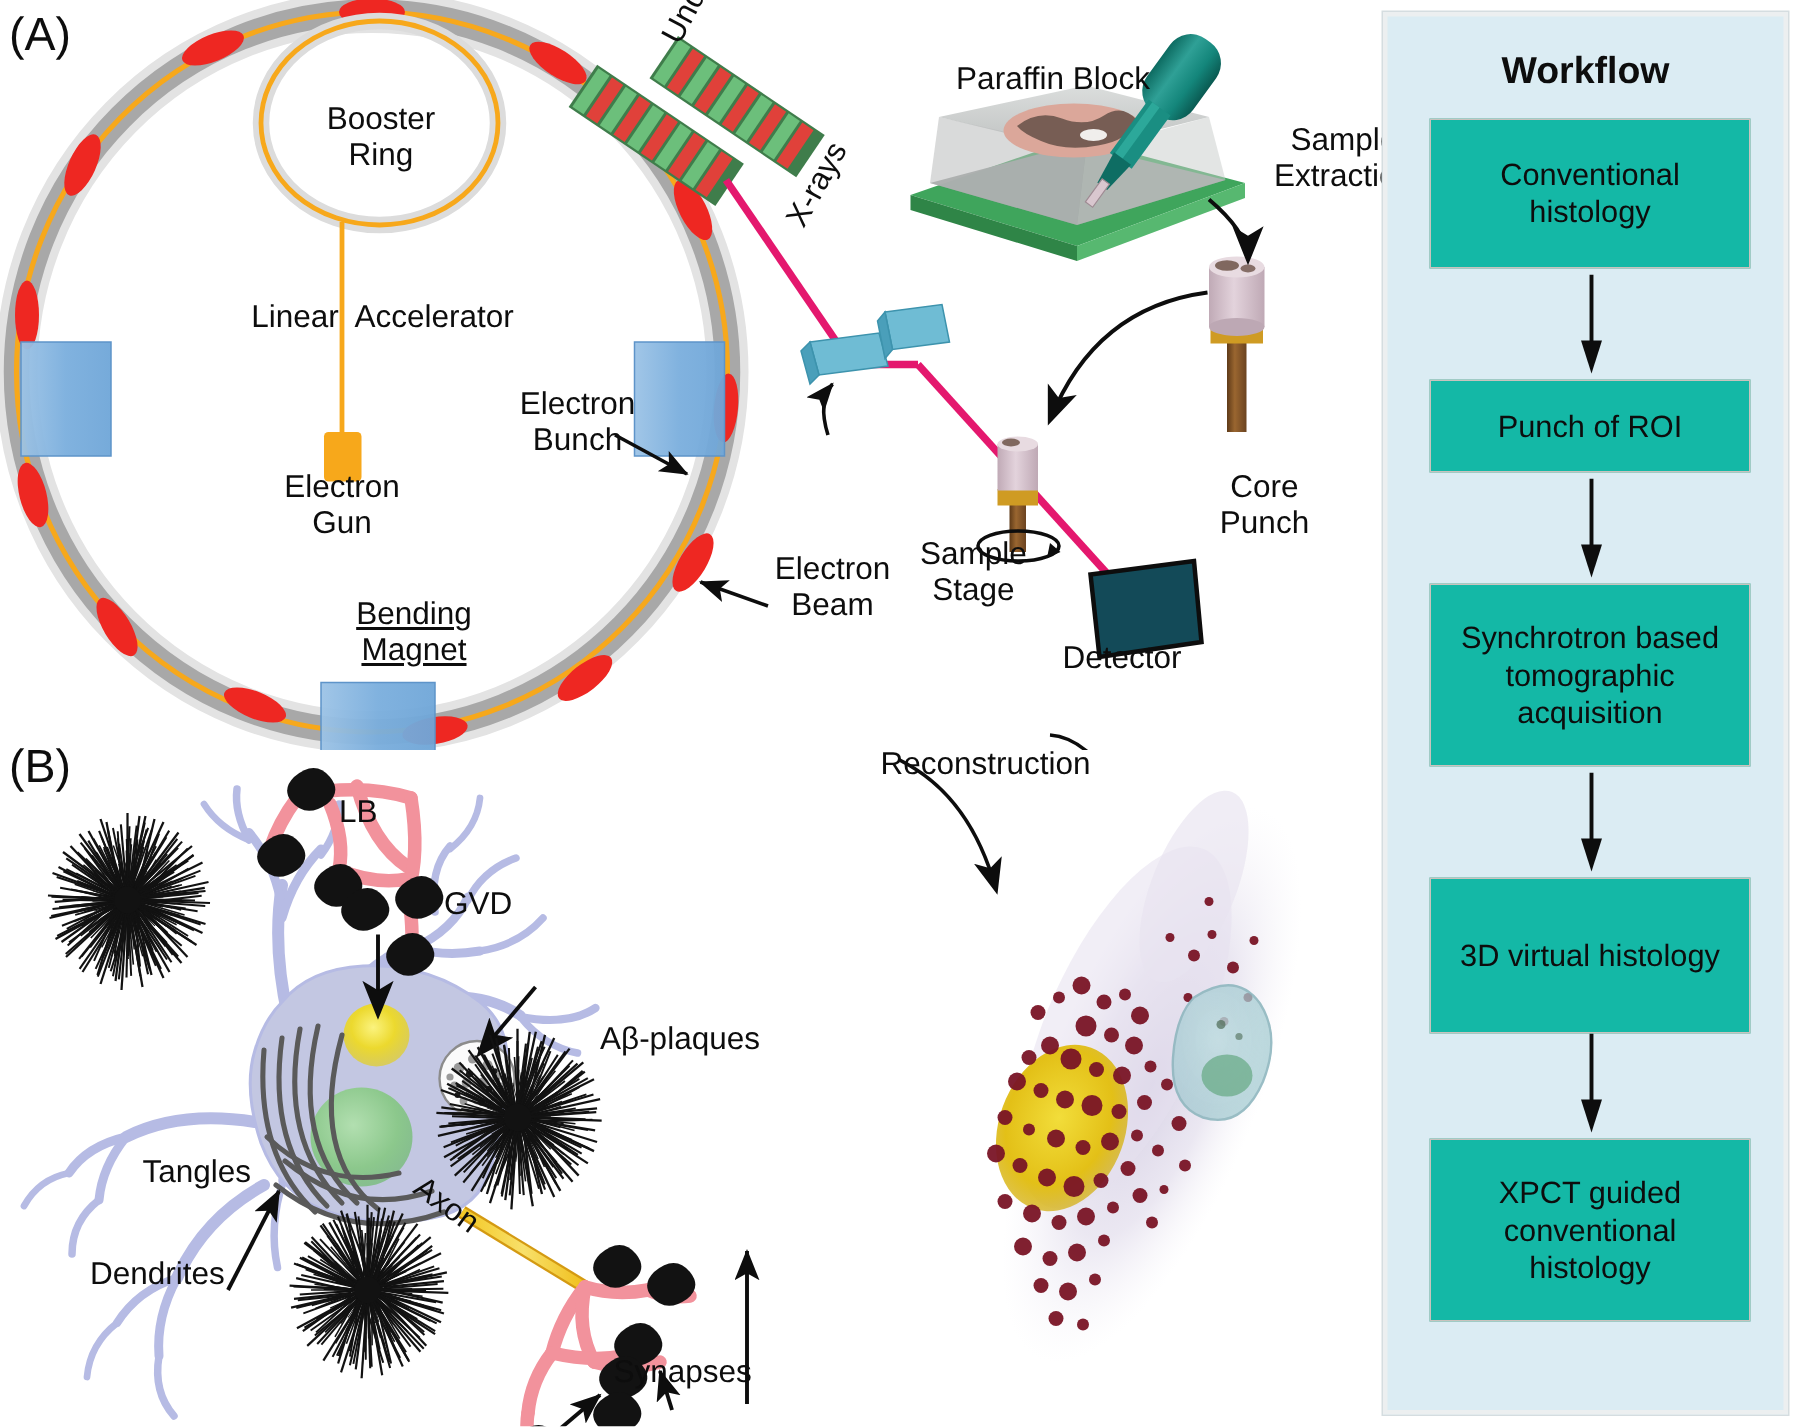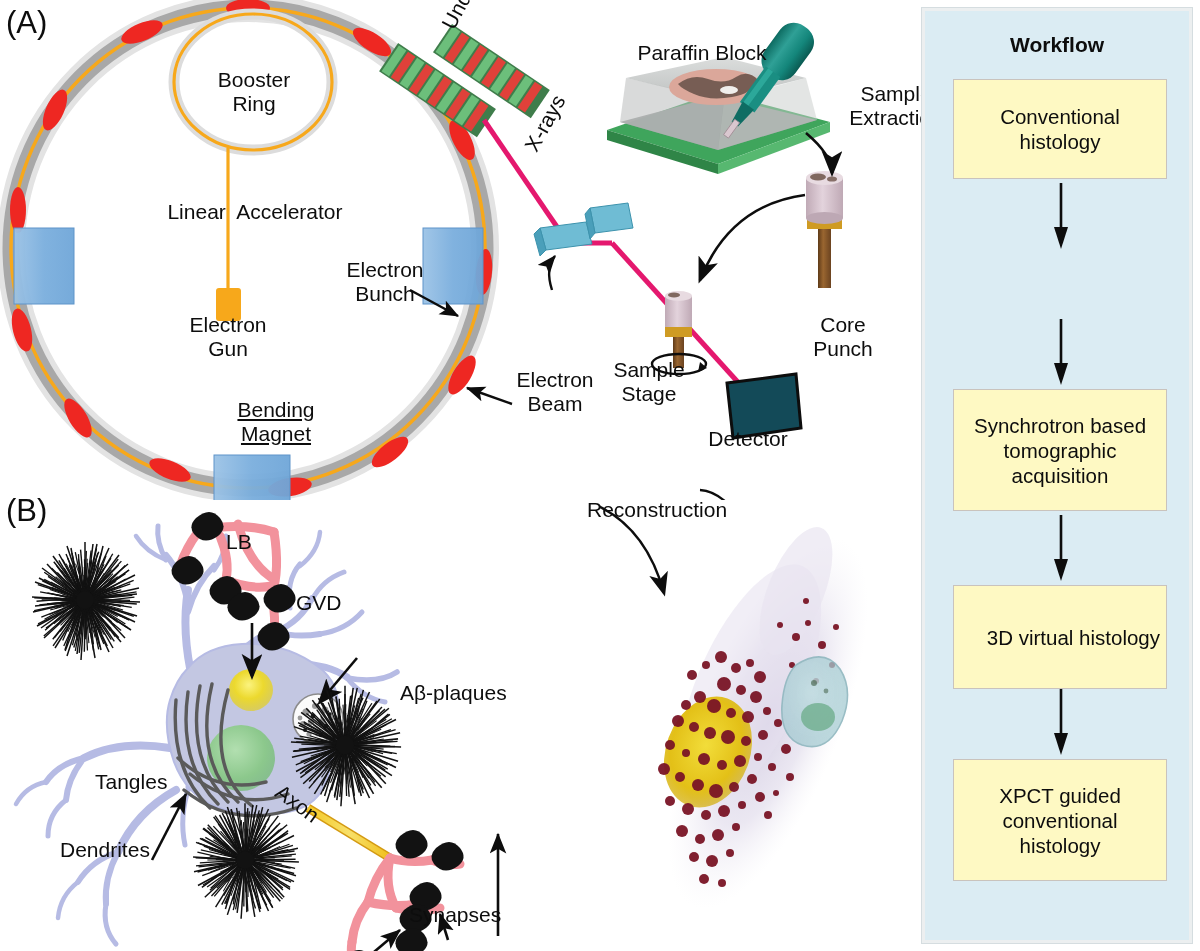--- a/index.html
+++ b/index.html
@@ -5,23 +5,23 @@
   html,body{margin:0;padding:0;background:#fff;}
   body{width:1200px;height:951px;font-family:"Liberation Sans",sans-serif;color:#111;}
   #root{position:relative;width:1200px;height:951px;overflow:hidden;background:#fff;}
   .lbl{position:absolute;font-family:"Liberation Sans",sans-serif;color:#0d0d0d;line-height:1.12;white-space:pre;}
   .panel-letter{font-size:31px;font-weight:400;}
   .fig-lbl{font-size:21px;font-weight:400;text-align:center;}
   svg{display:block;}
   .wf-panel{position:absolute;left:922px;top:8px;width:270px;height:935px;
             background:#dbecf3;border:3px solid #eceff0;box-sizing:border-box;
             box-shadow:0 0 0 1px #d5dde0;}
-  .wf-title{position:absolute;left:0;right:0;top:22px;text-align:center;font-size:21px;font-weight:bold;color:#0d0d0d;}
-  .wf-box{position:absolute;left:28px;width:214px;background:#fef9c3;border:1px solid #c9c3bd;
-          box-sizing:border-box;display:flex;align-items:center;justify-content:flex-end;
+  .wf-title{position:absolute;left:0;right:0;top:22px;text-align:center;font-size:25px;font-weight:bold;color:#0d0d0d;}
+  .wf-box{position:absolute;left:28px;width:214px;background:#14b8a6;border:1px solid #c9c3bd;
+          box-sizing:border-box;display:flex;align-items:center;justify-content:center;
           text-align:center;font-size:20.5px;color:#0d0d0d;line-height:1.22;padding:4px 6px;}
   .wf-arrow{position:absolute;left:126px;width:20px;}
 </style>
 </head>
 <body>
 
 <div id="root">
 
   <div class="lbl panel-letter" style="left:6px;top:6px;">(A)</div>
 
@@ -570,20 +570,23 @@
 
     <div class="wf-box" style="top:68px;height:100px;">
       <span>Conventional
 histology</span>
     </div>
     <svg class="wf-arrow" style="top:172px;height:68px;" viewBox="0 0 20 68">
       <line x1="10" y1="0" x2="10" y2="48" stroke="#0d0d0d" stroke-width="2.6"></line>
       <polygon points="10,66 3,44 17,44" fill="#0d0d0d"></polygon>
     </svg>
 
+    <div class="wf-box" style="top:242px;height:62px;">
+      <span>Punch of ROI</span>
+    </div>
     <svg class="wf-arrow" style="top:308px;height:68px;" viewBox="0 0 20 68">
       <line x1="10" y1="0" x2="10" y2="48" stroke="#0d0d0d" stroke-width="2.6"></line>
       <polygon points="10,66 3,44 17,44" fill="#0d0d0d"></polygon>
     </svg>
 
     <div class="wf-box" style="top:378px;height:122px;">
       <span>Synchrotron based
 tomographic
 acquisition</span>
     </div>

